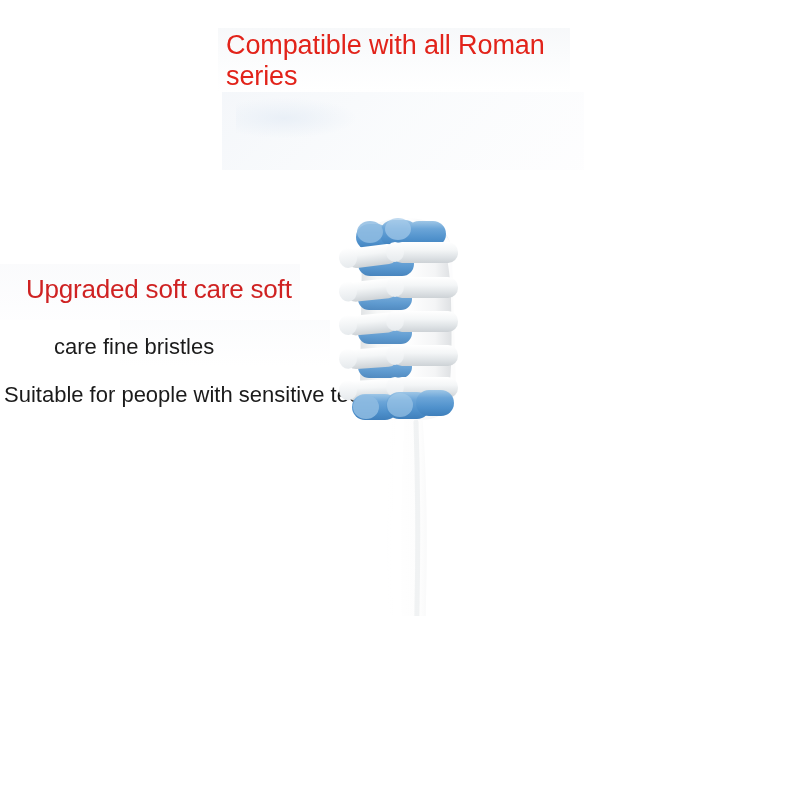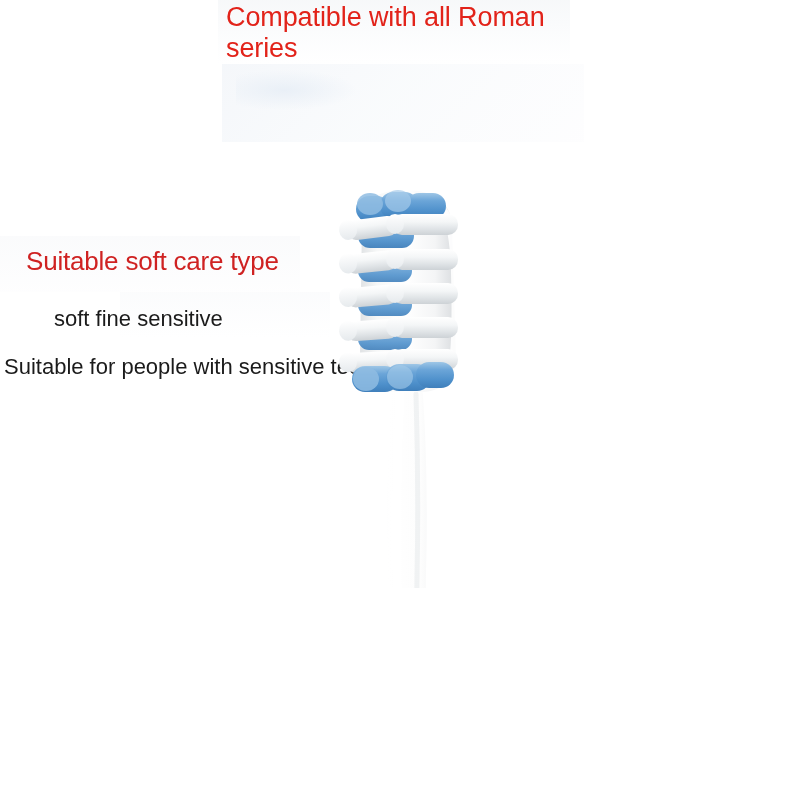--- a/index.html
+++ b/index.html
@@ -4,21 +4,21 @@
 <style>
   html,body{margin:0;padding:0;}
   body{
     width:800px;height:800px;
     background:#ffffff;
     font-family:"Liberation Sans", sans-serif;
     overflow:hidden;
     position:relative;
     -webkit-font-smoothing:antialiased;
   }
-  .stage{position:absolute;inset:0;width:800px;height:588px;overflow:hidden;}
+  .stage{position:absolute;inset:0;width:800px;height:588px;overflow:hidden;margin-top:28px;}
 
   
   .patch-a{
     position:absolute;left:218px;top:0px;width:352px;height:64px;
     background:linear-gradient(180deg,#f4f6f8 0%,#fbfcfd 60%,#ffffff 100%);
     opacity:.75;
   }
   .patch-b{
     position:absolute;left:222px;top:64px;width:362px;height:78px;
     background:linear-gradient(135deg,#f2f5f9 0%,#f8fafc 45%,#fdfdfe 100%);
@@ -76,22 +76,22 @@
 
 <div class="stage">
 
   <div class="patch-a"></div>
   <div class="patch-b"></div>
   <div class="patch-c"></div>
   <div class="patch-d"></div>
   <div class="patch-e"></div>
 
   <div class="headline">Compatible with all Roman series</div>
-  <div class="upgraded">Suitable soft care type</div>
-  <div class="softfine">soft fine sensitive</div>
+  <div class="upgraded">Upgraded soft care soft</div>
+  <div class="softfine">care fine bristles</div>
   <div class="suitable">Suitable for people with sensitive teeth</div>
 
   <div class="brush">
     <svg viewBox="0 0 220 600" xmlns="http://www.w3.org/2000/svg">
       <defs>
         <linearGradient id="shaftG" x1="0" y1="0" x2="1" y2="0">
           <stop offset="0%" stop-color="#d9dcdf"></stop>
           <stop offset="12%" stop-color="#f2f3f4"></stop>
           <stop offset="34%" stop-color="#ffffff"></stop>
           <stop offset="62%" stop-color="#fdfdfd"></stop>

